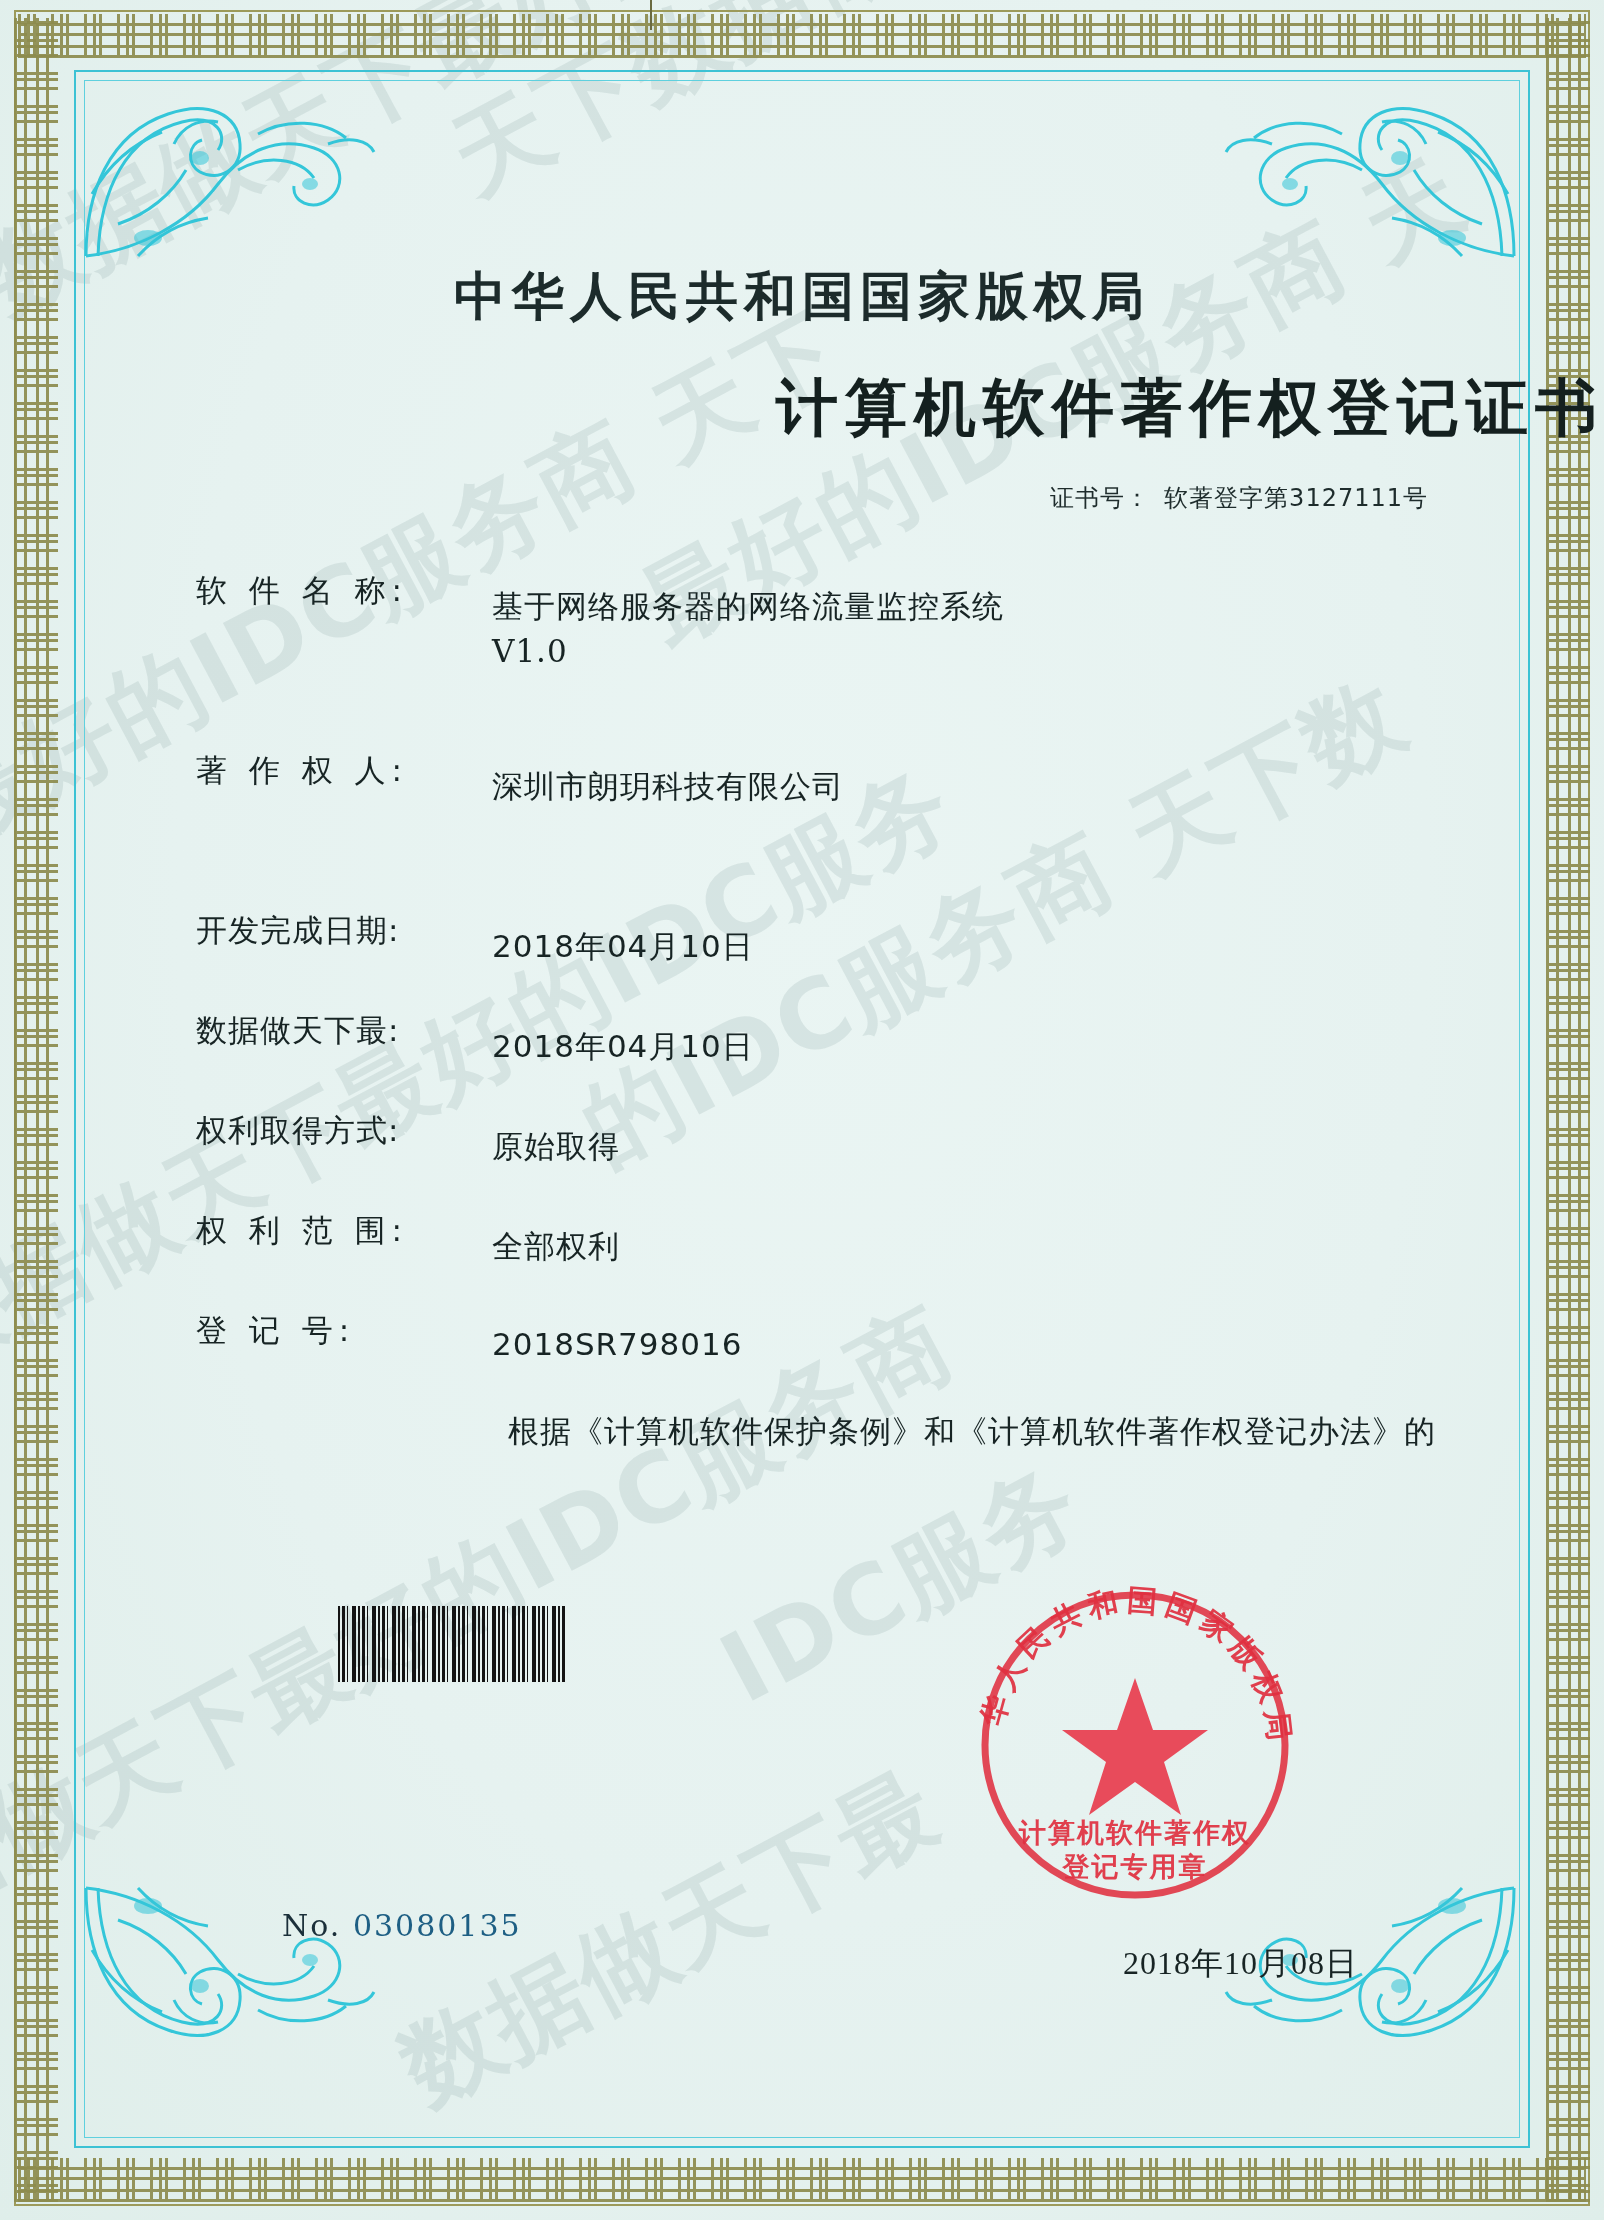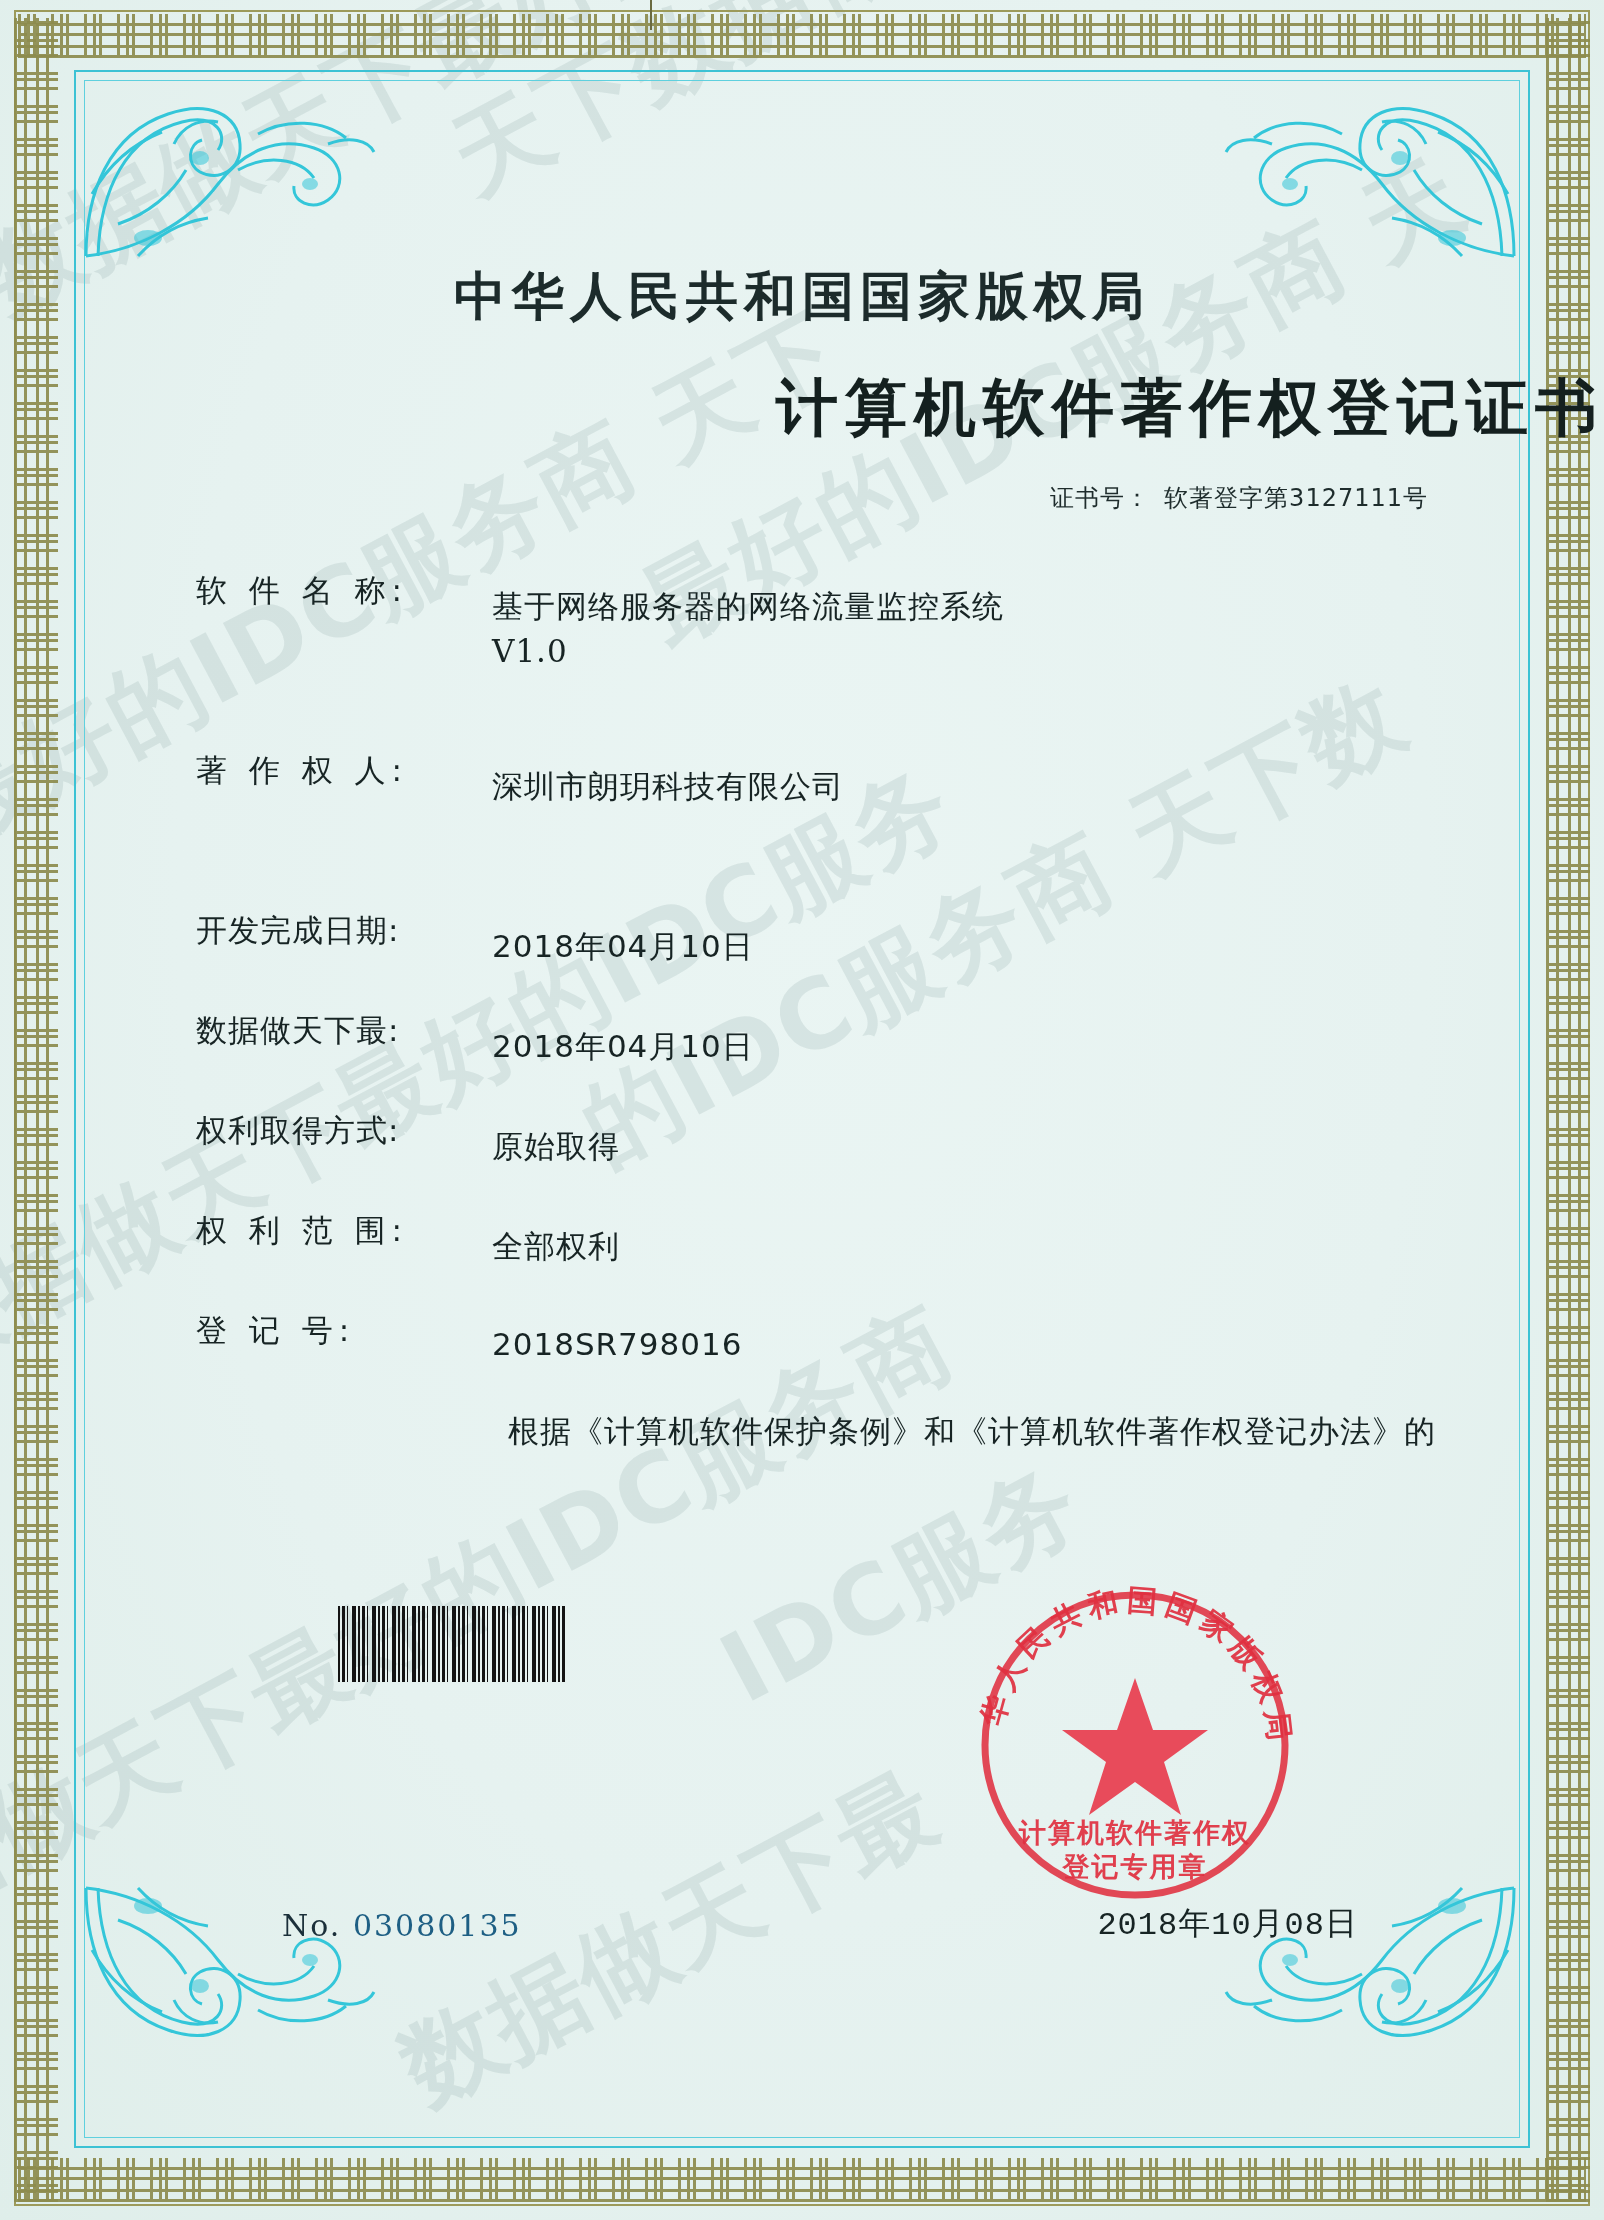--- a/index.html
+++ b/index.html
@@ -232,22 +232,22 @@
     position: absolute;
     left: 282px; top: 1908px;
     font-family: "DejaVu Serif", serif;
     font-size: 30px;
     color: #1e5f84;
     letter-spacing: 2px;
   }
   .docno .pfx { color: #1b2f3a; }
   .issue-date {
     position: absolute;
-    right: 246px; top: 1902px;
-    font-family: Liberation Mono, monospace;
+    right: 246px; top: 1942px;
+    font-family: Liberation Serif, serif;
     font-size: 32px;
     color: #172424;
     letter-spacing: 1px;
   }
 
   .tick {
     position: absolute;
     left: 650px; top: 0px;
     width: 2px; height: 30px;
     background: #6a6a40;

